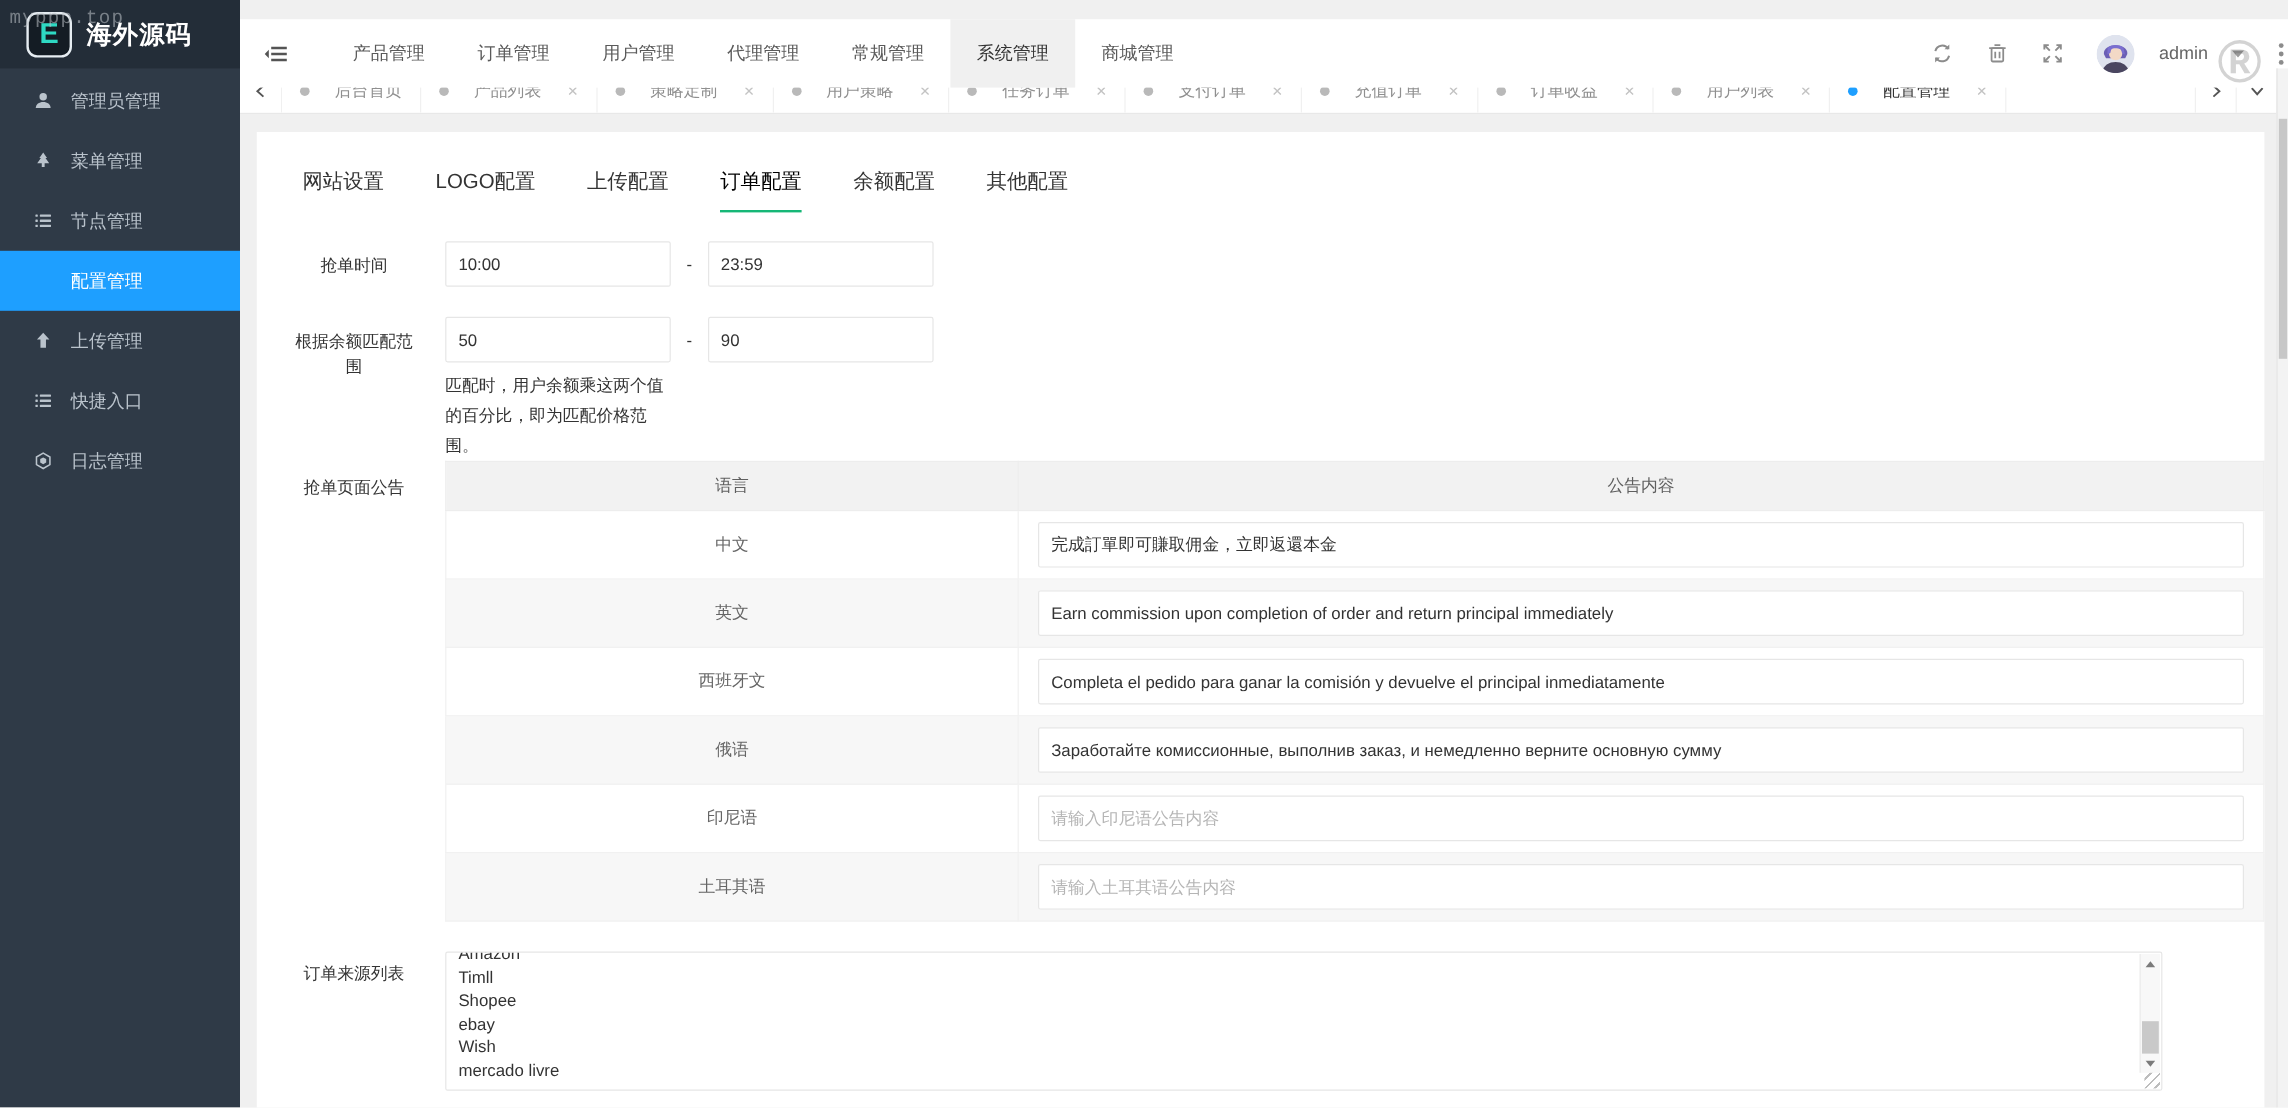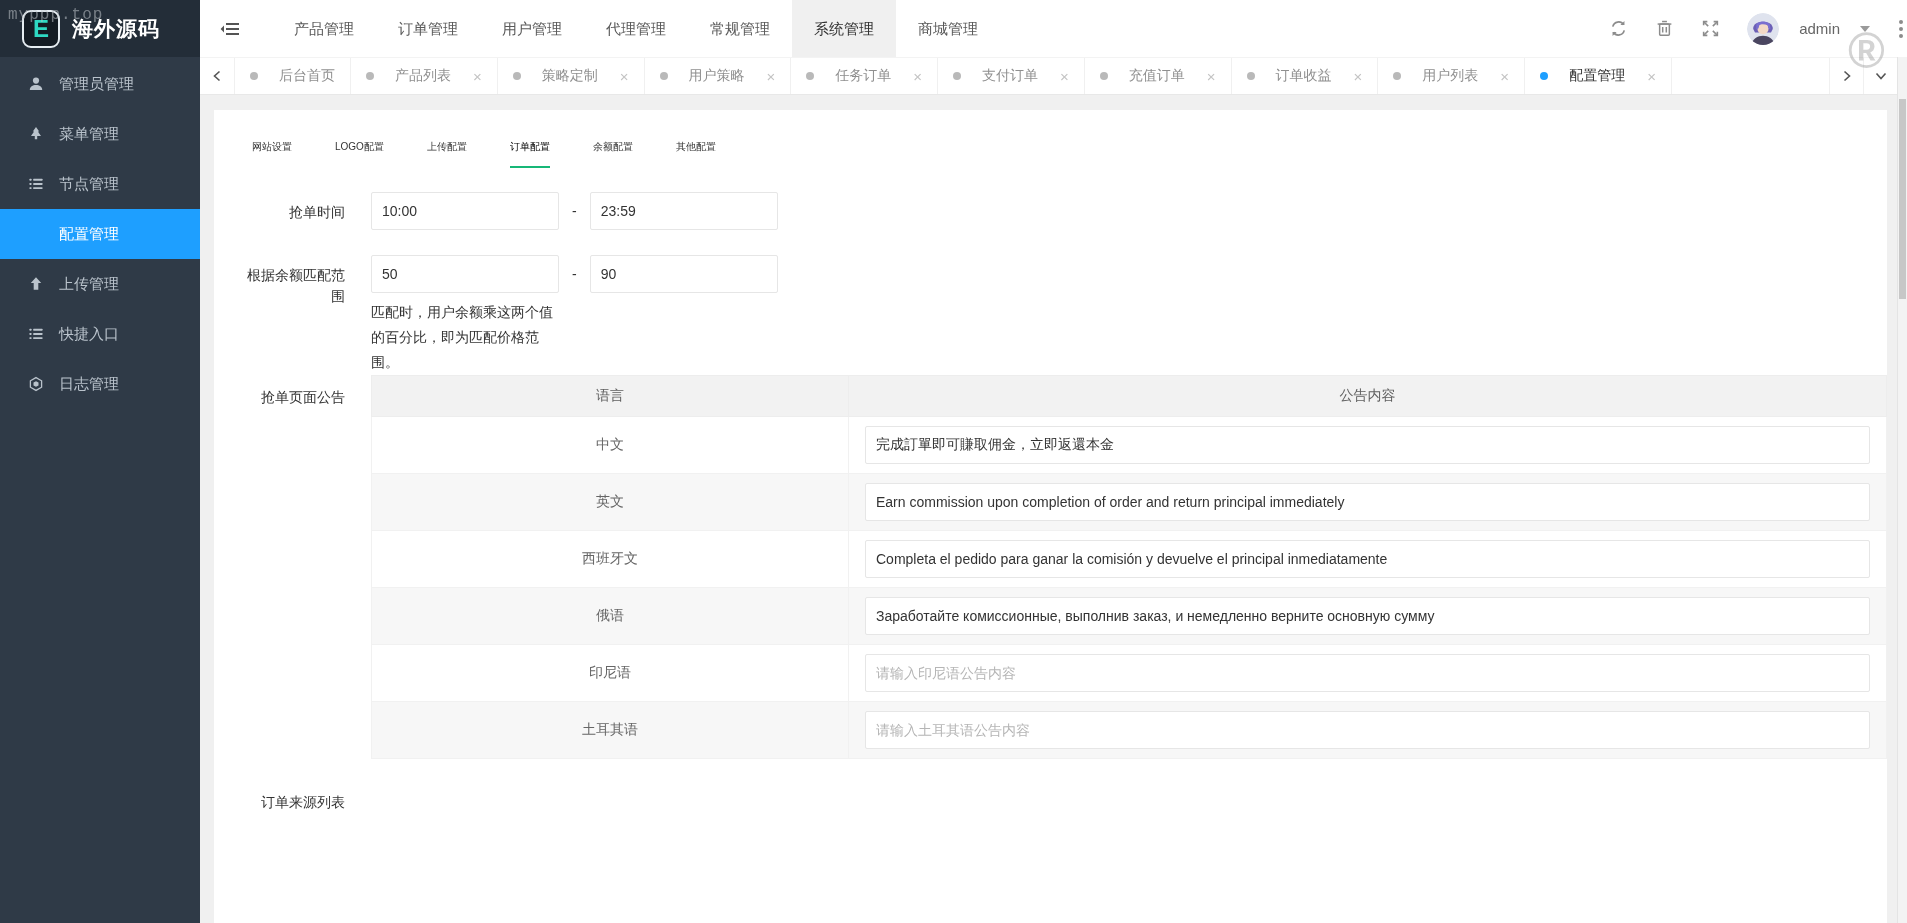--- a/index.html
+++ b/index.html
@@ -15,21 +15,21 @@
               color:#2ed9c3;font-size:24px;font-weight:bold}
   .logo-text{color:#fff;font-size:21px;font-weight:bold;letter-spacing:1px}
   .side-nav{padding-top:2px}
   .side-item{height:50px;display:flex;align-items:center;padding-left:28px;gap:15px;
              color:#bac3cc;font-size:15px;cursor:pointer}
   .side-item.active{background:#1e9fff;color:#fff}
   .side-icon{width:16px;height:16px;display:flex;align-items:center;justify-content:center;flex-shrink:0}
   .side-icon svg{width:16px;height:16px;fill:currentColor;stroke:none}
 
   
-  .header{position:absolute;left:200px;top:0;right:0;height:57px;background:#fff;display:flex;align-items:center;z-index:4}
+  .header{position:absolute;left:200px;top:16px;right:0;height:57px;background:#fff;display:flex;align-items:center;z-index:4}
   .burger{width:60px;height:57px;display:flex;align-items:center;justify-content:center;cursor:pointer;color:#545454}
   .topnav{display:flex;margin-left:12px;height:57px}
   .nav-item{padding:0 22px;line-height:57px;font-size:15px;color:#5a5a5a;cursor:pointer;white-space:nowrap}
   .nav-item.active{background:#f0f0f0;color:#333}
   .header-right{margin-left:auto;display:flex;align-items:center;gap:27px;padding-right:2px}
   .hicon{color:#8c8c8c;display:flex;align-items:center;cursor:pointer}
   .hicon svg{width:19px;height:19px}
   .avatar{width:32px;height:32px;border-radius:50%;overflow:hidden;flex-shrink:0;cursor:pointer}
   .userbox{display:flex;align-items:center;gap:20px;cursor:pointer;color:#666;font-size:15px}
   .caret{width:0;height:0;border-left:5px solid transparent;border-right:5px solid transparent;border-top:6px solid #9a9a9a}
@@ -55,27 +55,27 @@
   
   .wm-topleft{position:absolute;left:8px;top:6px;z-index:9;color:rgba(190,195,200,.55);
               font-size:16px;letter-spacing:1px;font-family:"Liberation Mono","DejaVu Sans Mono",monospace}
   .wm-r{position:absolute;left:1848px;top:22px;z-index:9;color:rgba(80,80,80,.25);font-size:50px;font-weight:bold}
 
   
   .main{position:absolute;left:200px;top:95px;right:10px;bottom:0;background:#f0f0f0}
   .card{position:absolute;left:14px;top:15px;width:1673px;bottom:-20px;background:#fff}
 
   .ctabs{display:flex;padding:30px 0 0 38px}
-  .ctab{margin-right:43px;padding-bottom:14px;font-size:10px;color:#333;cursor:pointer;position:relative;white-space:nowrap}
+  .ctab{margin-right:43px;padding-bottom:14px;font-size:17px;color:#333;cursor:pointer;position:relative;white-space:nowrap}
   .ctab.active{color:#000000}
   .ctab.active::after{content:"";position:absolute;left:0;right:0;bottom:0;height:2px;background:#16b777}
 
   .form{padding:24px 0 0 16px}
   .frow{display:flex;margin-bottom:25px;align-items:flex-start}
-  .flabel{width:141px;flex-shrink:0;padding:10px 26px 0 15px;text-align:right;font-size:14px;color:#333;line-height:21px}
+  .flabel{width:141px;flex-shrink:0;padding:10px 26px 0 15px;text-align:center;font-size:14px;color:#333;line-height:21px}
   .inline{display:flex;align-items:center}
   .ipt{height:38px;border:1px solid #e6e6e6;border-radius:2px;padding:0 10px;font-size:14px;color:#333;outline:none;background:#fff}
   .ipt::placeholder{color:#b5b5b5}
   .ipt-s{width:188px}
   .sep{margin:0 13px;color:#333}
   .hint{width:192px;margin-top:7px;font-size:14px;color:#333;line-height:25px}
 
   .anntable{width:1649px;border-collapse:collapse}
   .anntable th{height:41px;background:#f2f2f2;font-weight:normal;font-size:14px;color:#5f5f5f;border:1px solid #ededed}
   .anntable td{height:56px;border:1px solid #f1f1f1;background:#fff}
@@ -387,20 +387,38 @@
               <tr>
                 <td class="td-lang">土耳其语</td>
                 <td class="td-val"><input class="ipt ipt-w" placeholder="请输入土耳其语公告内容" style=""></td>
               </tr>
             </tbody>
         </table>
       </div>
 
       <div class="frow">
         <div class="flabel" style="padding-top:8px">订单来源列表</div>
+        <div class="ta">
+          <div class="ta-inner">Amazon
+Timll
+Shopee
+ebay
+Wish
+mercado livre</div>
+          <div class="ta-sb">
+            <div class="ta-btn">
+                <span class="arr-up"></span>
+              </div>
+            <div class="ta-thumb"></div>
+            <div class="ta-btn down">
+                <span class="arr-dn"></span>
+              </div>
+          </div>
+          <div class="ta-grip"></div>
+        </div>
       </div>
 
     </div>
   </div>
 </div>
 
 <div class="pagebar">
   <div class="page-thumb"></div>
 </div>
 

